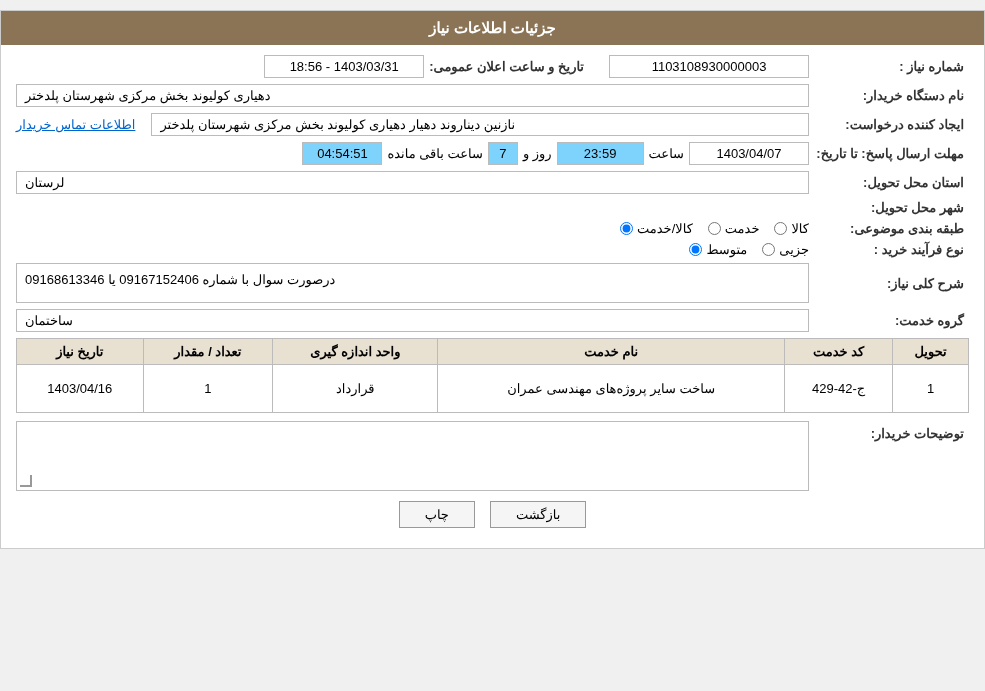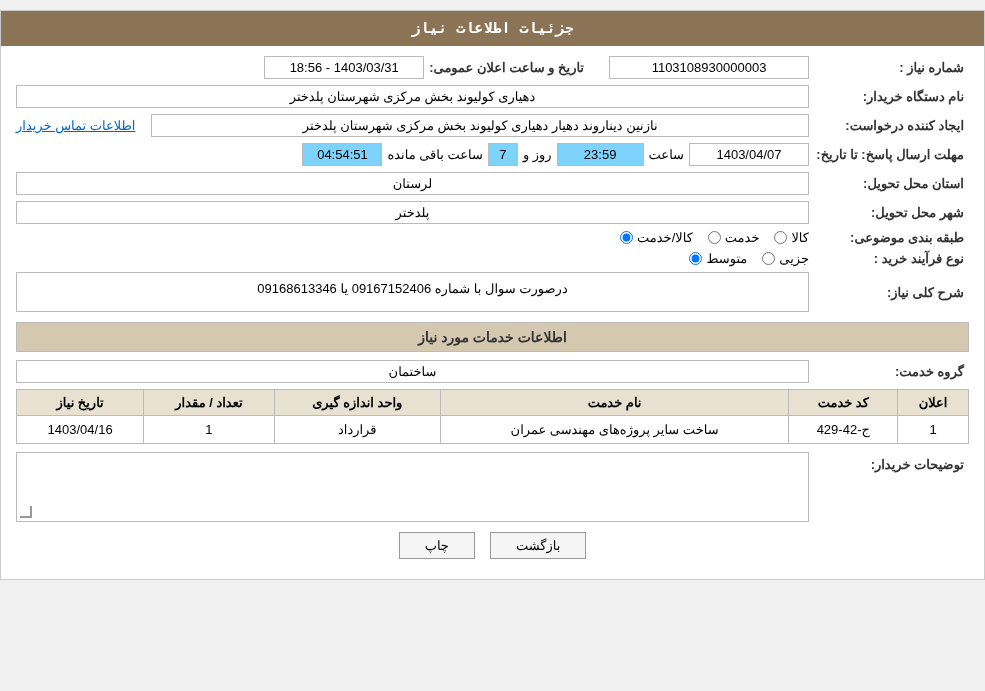--- a/index.html
+++ b/index.html
@@ -15,21 +15,20 @@
       background: #fff;
       border: 1px solid #ccc;
     }
     .page-header {
       background: #8b7355;
       color: #fff;
       text-align: center;
       padding: 8px 0;
       font-size: 15px;
       font-weight: bold;
-      font-family: Liberation Mono, monospace;
     }
     .content {
       padding: 10px 15px;
     }
     .info-row {
       display: flex;
       align-items: center;
       margin-bottom: 6px;
       direction: rtl;
     }
@@ -40,21 +39,21 @@
       padding-right: 5px;
       color: #333;
       flex-shrink: 0;
     }
     .value-box {
       border: 1px solid #bbb;
       background: #fff;
       padding: 3px 8px;
       min-height: 22px;
       flex: 1;
-      text-align: center;
+      text-align: left;
       direction: rtl;
     }
     .value-box-inline {
       border: 1px solid #bbb;
       background: #7dd3fc;
       padding: 3px 8px;
       min-height: 22px;
       text-align: center;
       direction: rtl;
     }
@@ -95,21 +94,21 @@
     }
     table th {
       background: #e8e0d0;
       border: 1px solid #bbb;
       padding: 5px 8px;
       text-align: center;
       font-weight: bold;
     }
     table td {
       border: 1px solid #bbb;
-      padding: 6px 8px;
+      padding: 16px 8px;
       text-align: center;
     }
     .remarks-area {
       display: flex;
       align-items: flex-start;
       margin-top: 8px;
       margin-bottom: 10px;
     }
     .remarks-label {
       min-width: 160px;
@@ -206,21 +205,20 @@
       <div class="value-box-inline" style="width:80px;">04:54:51</div>
     </div>
 
     <div class="info-row">
       <span class="label">استان محل تحویل:</span>
       <div class="value-box">لرستان</div>
     </div>
 
     <div class="info-row">
       <span class="label">شهر محل تحویل:</span>
-      <div class="value-box">پلدختر</div>
     </div>
 
     <div class="info-row">
       <span class="label">طبقه بندی موضوعی:</span>
       <div class="radio-group">
         <div class="radio-item">
           <span>کالا</span>
           <input type="radio" name="tabagheband" style="">
         </div>
         <div class="radio-item">
@@ -246,34 +244,31 @@
           <input type="radio" name="noFarayand" checked="" style="">
         </div>
       </div>
     </div>
 
     <div class="info-row">
       <span class="label" style="font-size:13px;">شرح کلی نیاز:</span>
       <div class="value-box" style="min-height:40px; padding:8px;">درصورت سوال با شماره 09167152406 یا 09168613346</div>
     </div>
 
-    <div class="section-header">
-      <span>اطلاعات خدمات مورد نیاز</span>
-    </div>
 
     <div class="info-row">
       <span class="label">گروه خدمت:</span>
       <div class="value-box">ساختمان</div>
     </div>
 
     <div class="table-wrapper">
       <table>
         <thead>
           <tr>
-            <th>اعلان</th>
+            <th>تحویل</th>
             <th>کد خدمت</th>
             <th>نام خدمت</th>
             <th>واحد اندازه گیری</th>
             <th>تعداد / مقدار</th>
             <th>تاریخ نیاز</th>
           </tr>
         </thead>
         <tbody id="table-body">
         <tr>
               <td>1</td>

